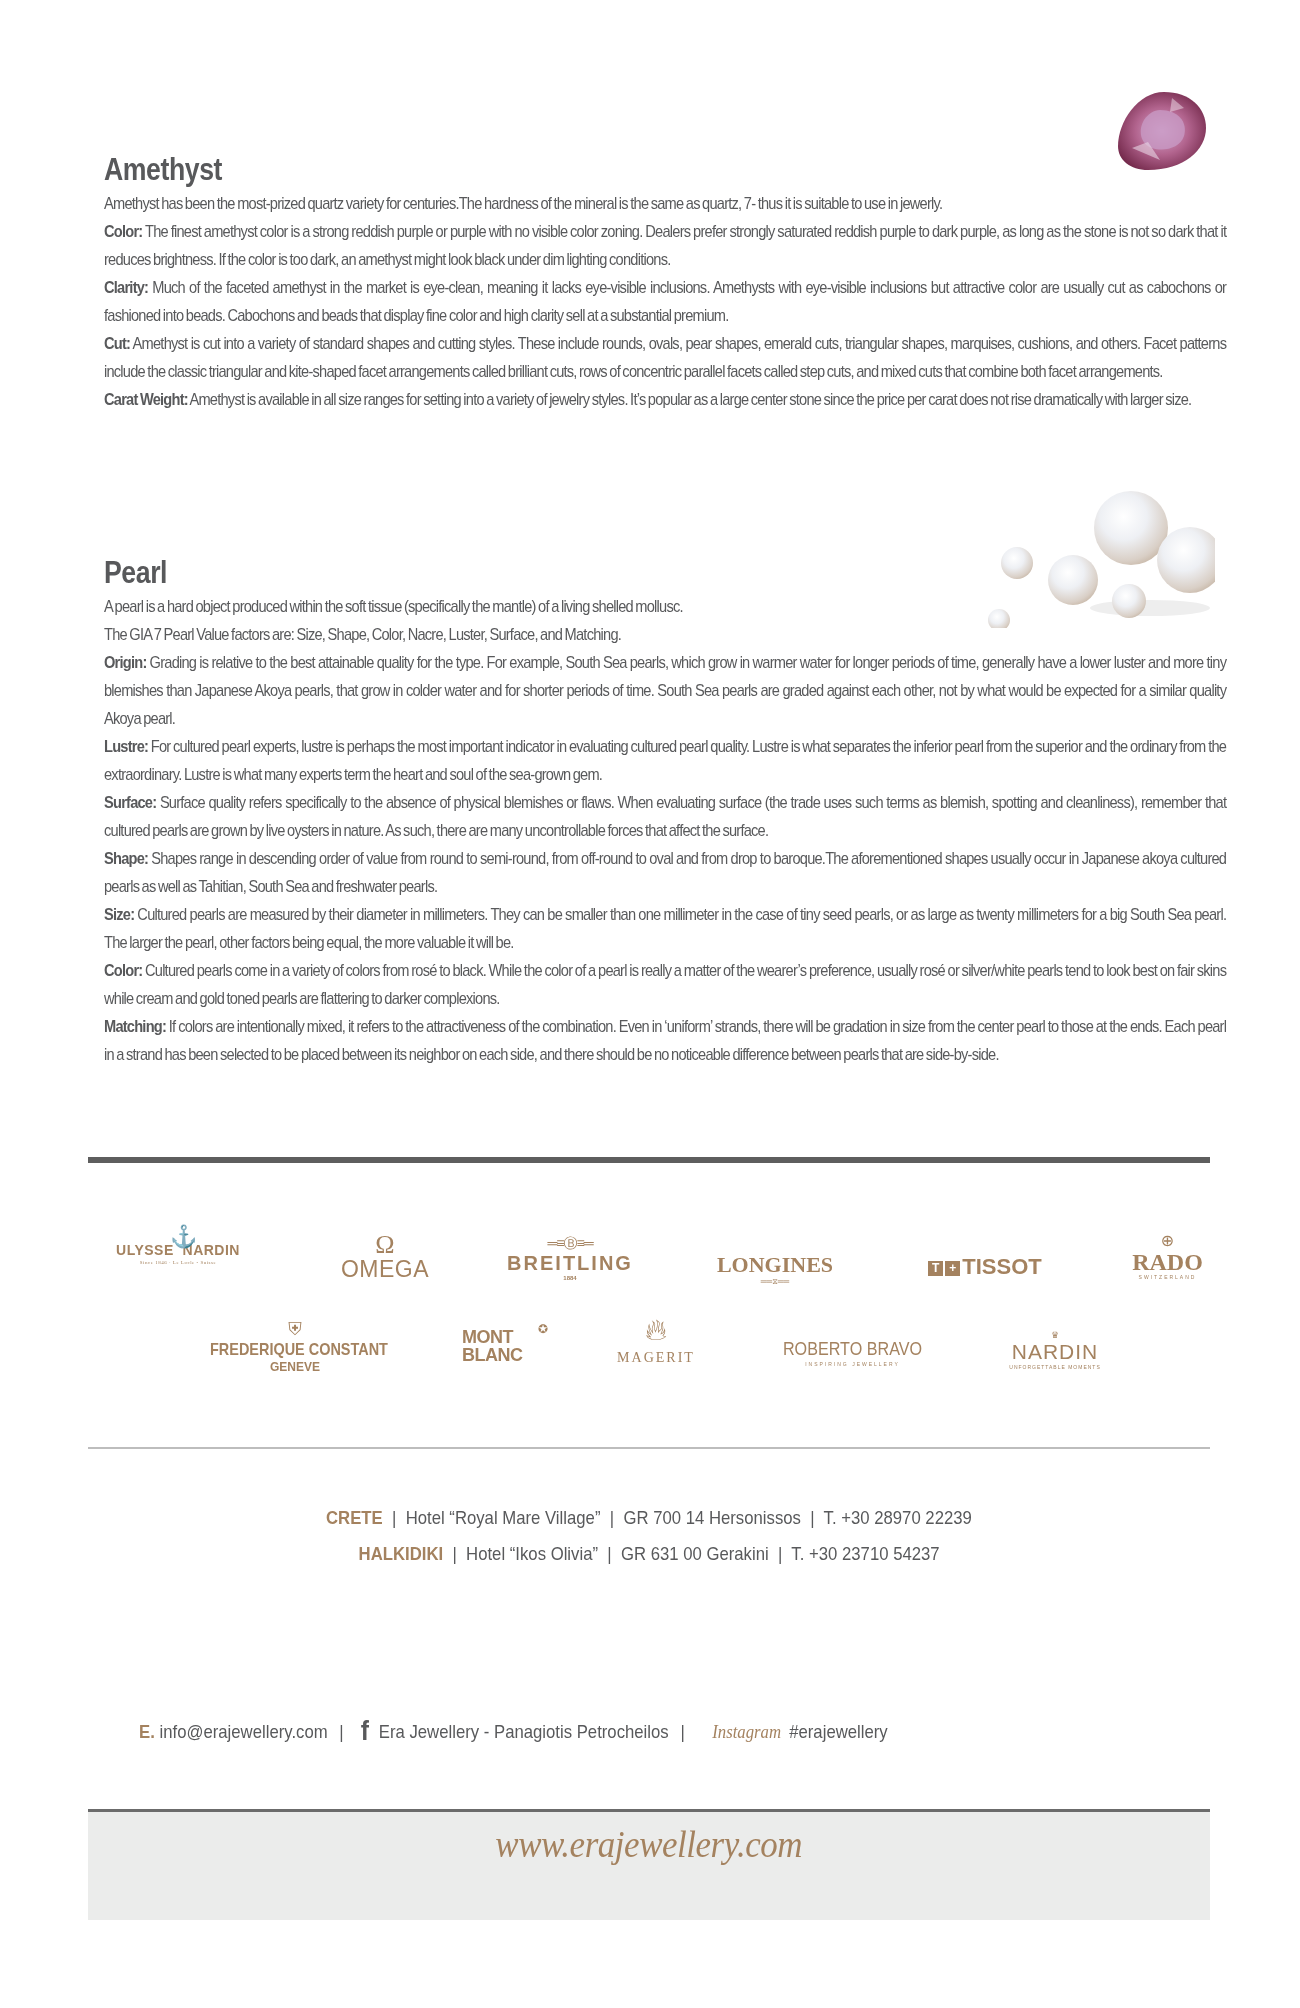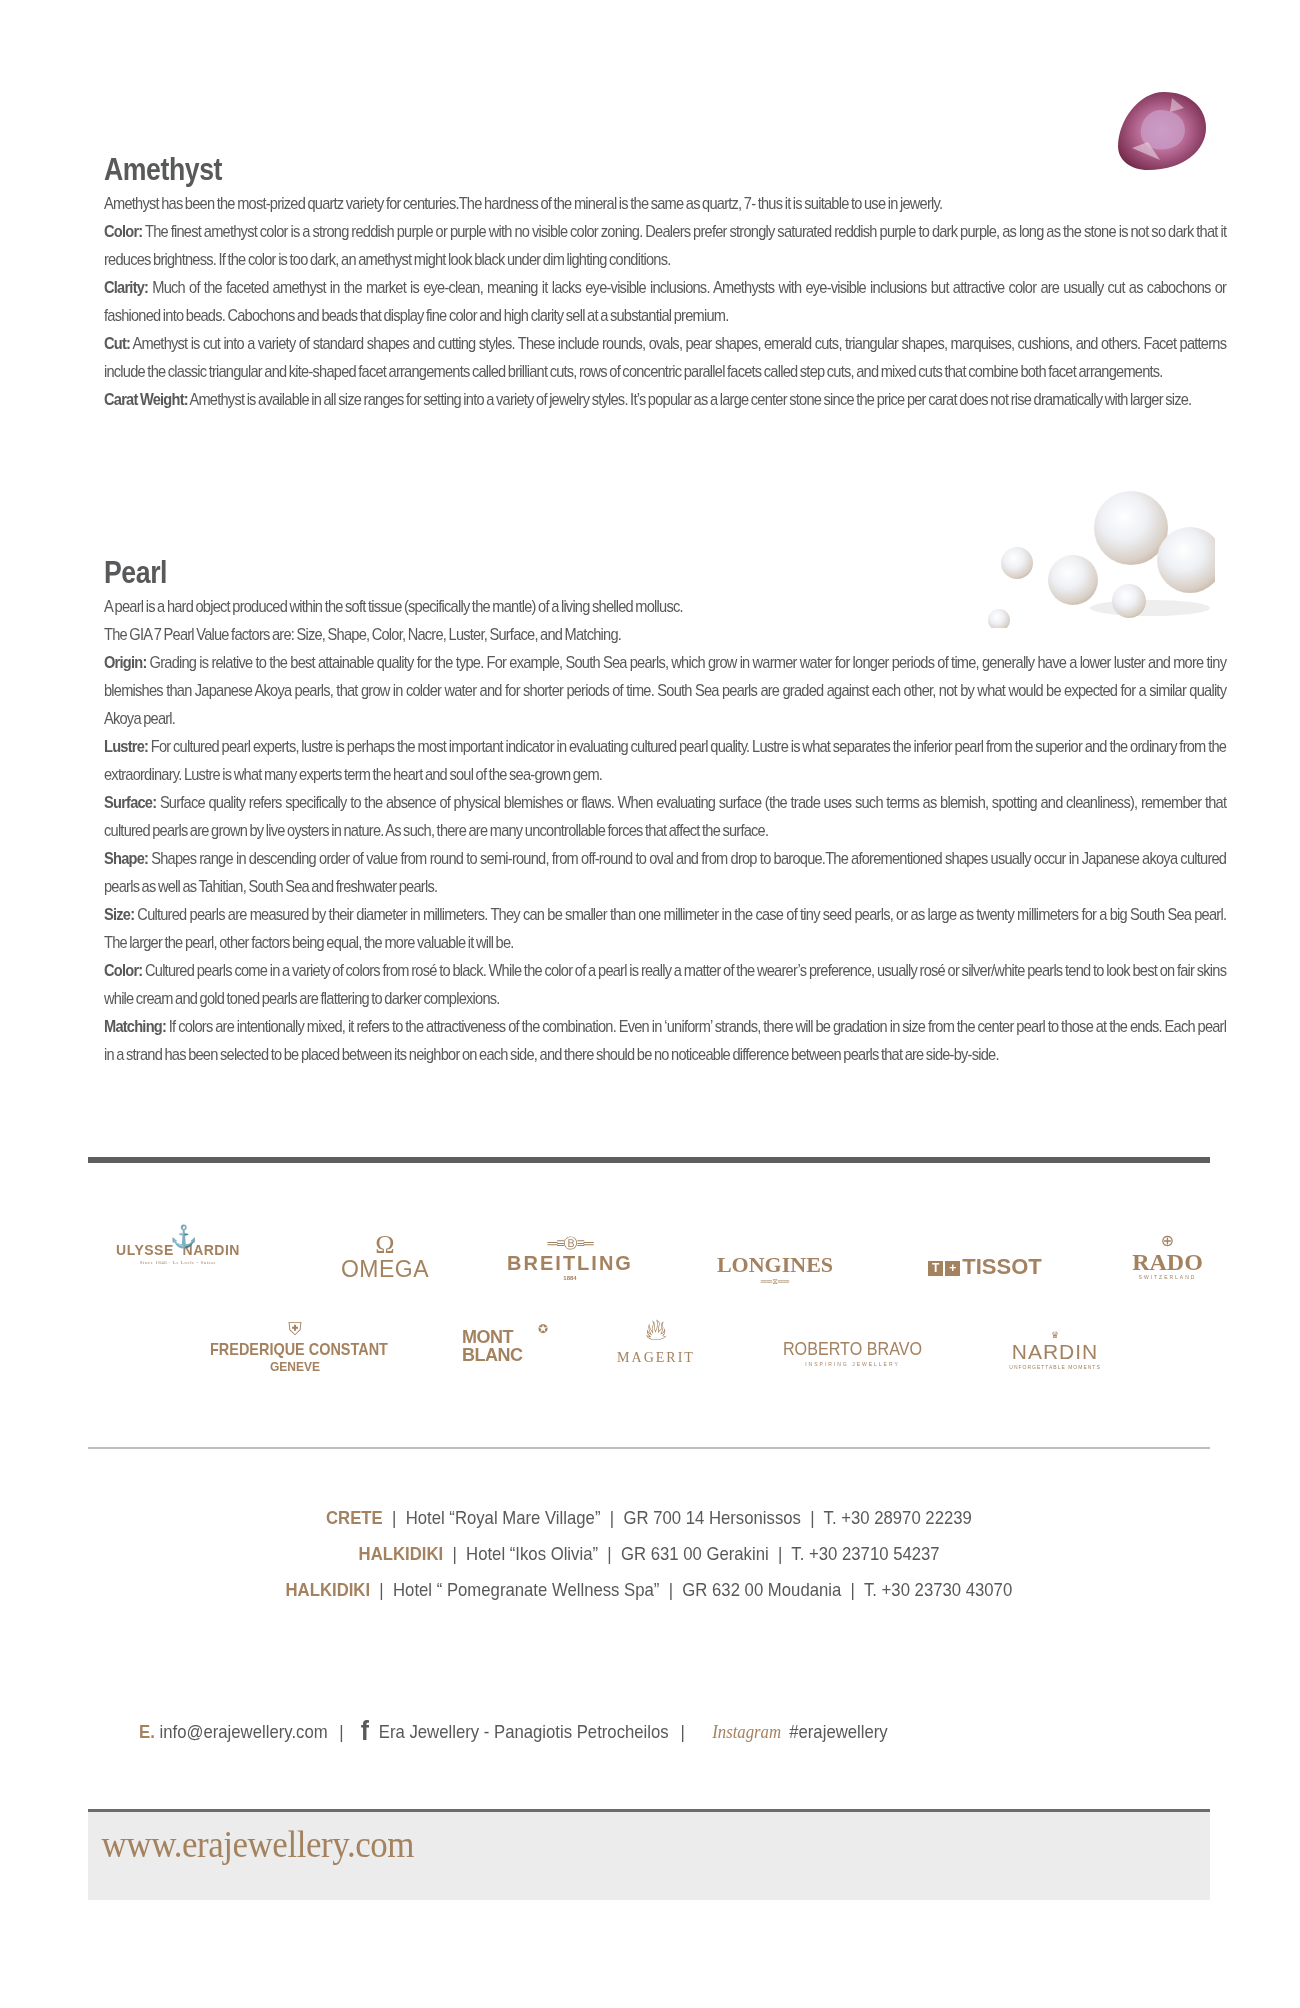--- a/index.html
+++ b/index.html
@@ -105,21 +105,21 @@
     .contact-line .inner { display: inline-block; transform: scaleX(0.88); }
     .city { color: #a4825f; font-weight: bold; }
 
     .social { position: absolute; left: 88px; width: 1122px; top: 1715px; font-size: 19px; color: #58595b; }
     .social .inner { display: inline-block; transform: scaleX(0.88); }
     .social .elbl { color: #a4825f; font-weight: bold; }
     .social .fb { font-weight: bold; font-size: 28px; color: #58595b; vertical-align: -2px; margin: 0 6px; }
     .social .insta { font-family: "Liberation Serif", serif; font-style: italic; color: #a4825f; margin: 0 4px 0 18px; }
     .sep { margin: 0 8px; }
 
-    .footer-band { position: absolute; left: 88px; width: 1122px; top: 1812px; height: 88px; background: #ebeceb; text-align: left; }
+    .footer-band { position: absolute; left: 88px; width: 1122px; top: 1812px; height: 108px; background: #ebeceb; text-align: center; font-style: italic; }
     .footer-band .url { font-family: "Liberation Serif", serif; font-size: 38px; color: #a4825f; line-height: 64px; display: inline-block; transform: scaleX(0.92); letter-spacing: -0.5px; }
   </style>
 </head>
 <body>
 
 <div class="section" id="amethyst">
   <h2>Amethyst</h2>
   <div class="para">
     <span class="narrow">
       <span>Amethyst has been the most-prized quartz variety for centuries.The hardness of the mineral is the same as quartz, 7- thus it is suitable to use in jewerly.</span><br>
@@ -240,21 +240,20 @@
   <span class="crown">♛</span>
   <span class="main">NARDIN</span>
   <span class="sub">UNFORGETTABLE MOMENTS</span>
 </div>
 
 <div class="rule-light"></div>
 
 <div class="contacts">
   <span class="contact-line"><span class="inner"><span class="city">CRETE</span><span style="white-space:pre">  |  </span><span style="white-space:pre">Hotel “Royal Mare Village”  |  GR 700 14 Hersonissos  |  T. +30 28970 22239</span></span></span>
   <span class="contact-line"><span class="inner"><span class="city">HALKIDIKI</span><span style="white-space:pre">  |  </span><span style="white-space:pre">Hotel “Ikos Olivia”  |  GR 631 00 Gerakini  |  T. +30 23710 54237</span></span></span>
-  <span class="contact-line"><span class="inner"><span class="city">HALKIDIKI</span><span style="white-space:pre">  |  </span><span style="white-space:pre">Hotel “ Pomegranate Wellness Spa”  |  GR 632 00 Moudania  |  T. +30 23730 43070</span></span></span>
 </div>
 
 <div class="social">
   <span class="inner">
     <span class="elbl">E.</span>
     <span>info@erajewellery.com</span>
     <span class="sep">|</span>
     <span class="fb">f</span>
     <span>Era Jewellery - Panagiotis Petrocheilos</span>
     <span class="sep">|</span>

